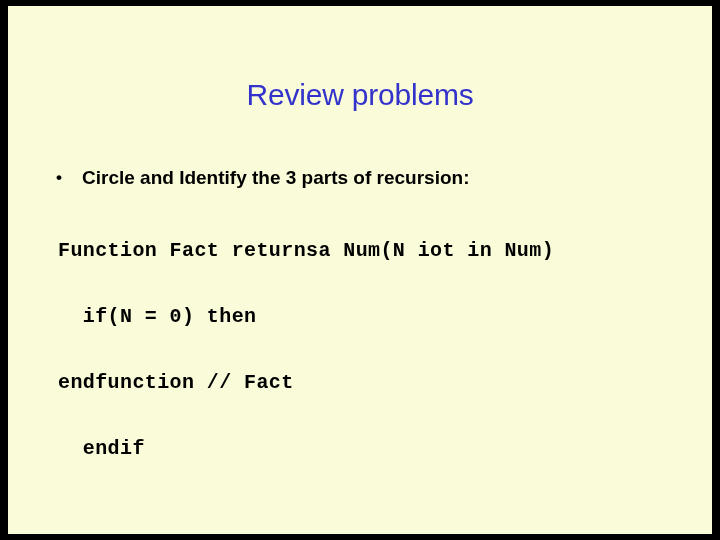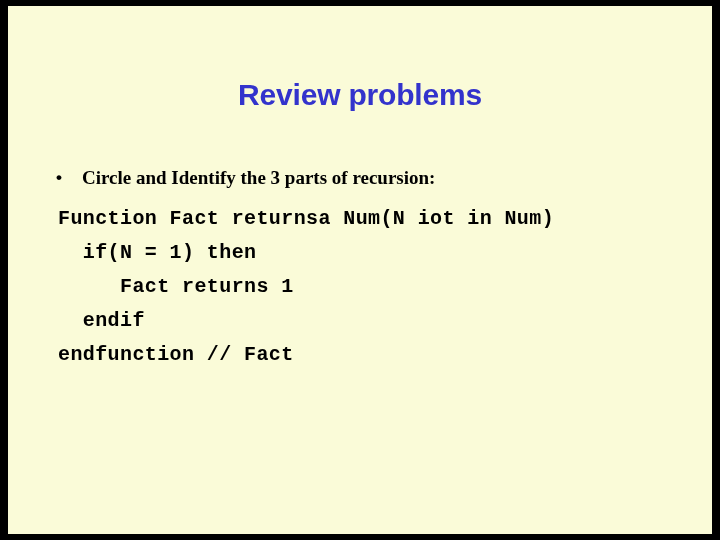--- a/index.html
+++ b/index.html
@@ -38,21 +38,21 @@
 
   .slide-title {
     position: absolute;
     left: 0;
     top: 72px;
     width: 704px;
     text-align: center;
     color: #3333CC;
     font-family: "Liberation Sans", sans-serif;
     font-size: 30px;
-    font-weight: bold;
+    font-weight: normal;
     letter-spacing: -0.2px;
     line-height: 34px;
     white-space: nowrap;
   }
 
   .bullet-block {
     position: absolute;
     left: 48px;
     top: 159px;
     width: 640px;
@@ -72,58 +72,57 @@
   .bullet-marker {
     width: 26px;
     flex: 0 0 26px;
     text-align: left;
     font-size: 17px;
     line-height: 26px;
   }
 
   .bullet-text {
     flex: 0 1 auto;
-    font-family: Liberation Serif, serif;
   }
 
   .code-block {
     position: absolute;
     left: 50px;
     top: 196px;
     width: 650px;
     font-family: "Liberation Mono", "DejaVu Sans Mono", monospace;
     font-size: 20px;
     font-weight: bold;
     color: #000000;
   }
 
   .code-line {
     height: 34px;
     line-height: 34px;
     white-space: pre;
     letter-spacing: 0.4px;
+    margin-top: 32px;
   }
 </style>
 </head>
 <body>
 
 <div class="slide-frame">
   <div class="slide-canvas">
 
     <div class="slide-title">Review problems</div>
 
     <div class="bullet-block">
       <div class="bullet-row">
         <span class="bullet-marker">•</span>
         <span class="bullet-text">Circle and Identify the 3 parts of recursion:</span>
       </div>
     </div>
 
     <div class="code-block">
       <div class="code-line">Function Fact returnsa Num(N iot in Num)</div>
-      <div class="code-line">  if(N = 1) then</div>
-      <div class="code-line">     Fact returns 1</div>
+      <div class="code-line">  if(N = 0) then</div>
+      <div class="code-line">endfunction // Fact</div>
       <div class="code-line">  endif</div>
-      <div class="code-line">endfunction // Fact</div>
     </div>
 
   </div>
 </div>
 
 </body></html>

